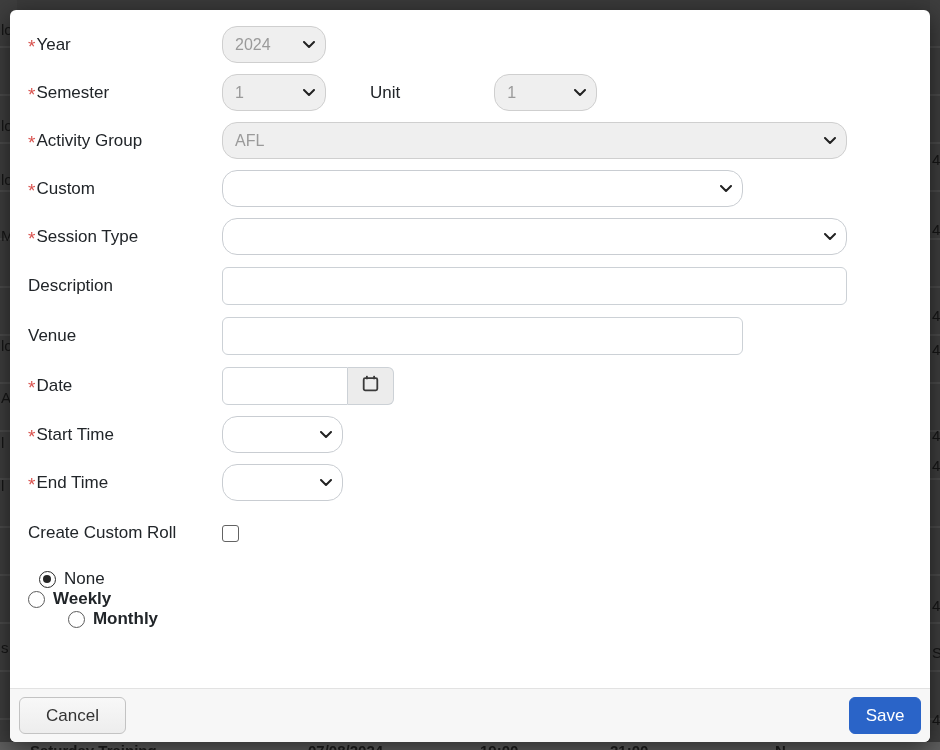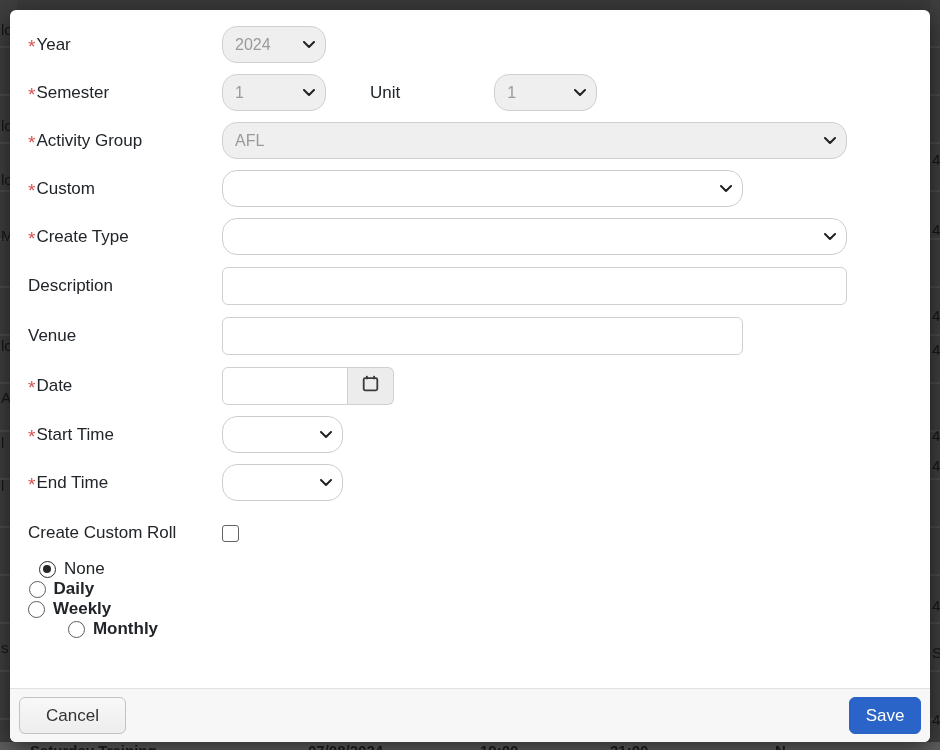--- a/index.html
+++ b/index.html
@@ -180,21 +180,21 @@
             <svg width="12" height="8" viewBox="0 0 12 8">
               <path d="M1 1l5 5 5-5" fill="none" stroke="#222" stroke-width="2" stroke-linecap="round" stroke-linejoin="round"></path>
             </svg>
           </span>
       </div>
     </div>
 
     <div class="row">
       <div class="flabel">
         <span class="req">*</span>
-        <span>Create Type</span>
+        <span>Session Type</span>
       </div>
       <div class="sel w-full">
         <span></span>
         <span class="chev">
             <svg width="12" height="8" viewBox="0 0 12 8">
               <path d="M1 1l5 5 5-5" fill="none" stroke="#222" stroke-width="2" stroke-linecap="round" stroke-linejoin="round"></path>
             </svg>
           </span>
       </div>
     </div>
@@ -266,24 +266,20 @@
       </div>
       <div class="checkbox"></div>
     </div>
 
     <div class="row gap-rec">
       <div class="radio-group">
         <div class="radio-item i0">
           <span class="radio checked"></span>
           <span class="radio-label">None</span>
         </div>
-        <div class="radio-item i1">
-          <span class="radio"></span>
-          <span class="radio-label">Daily</span>
-        </div>
         <div class="radio-item i2">
           <span class="radio"></span>
           <span class="radio-label">Weekly</span>
         </div>
         <div class="radio-item i3">
           <span class="radio"></span>
           <span class="radio-label">Monthly</span>
         </div>
       </div>
     </div>

